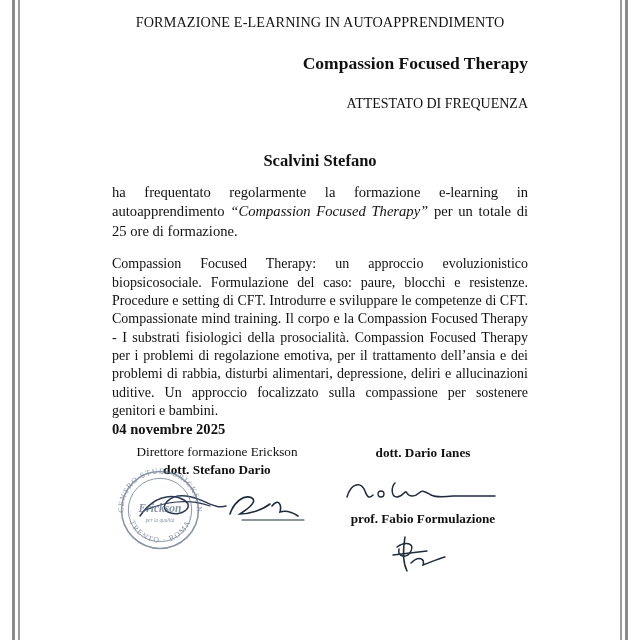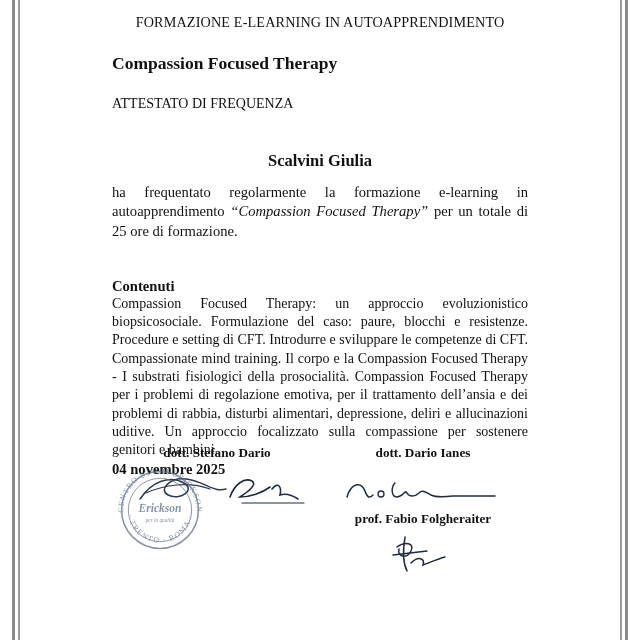--- a/index.html
+++ b/index.html
@@ -50,28 +50,28 @@
 
   .eyebrow {
     text-align: center;
     font-size: 14.2px;
     letter-spacing: 0.15px;
     margin-top: 14px;
     white-space: nowrap;
   }
 
   .course-title {
-    text-align: left;
+    text-align: right;
     font-weight: bold;
     font-size: 17.5px;
     margin-top: 22px;
   }
 
   .doc-kind {
-    text-align: left;
+    text-align: right;
     font-size: 14px;
     margin-top: 22px;
   }
 
   .recipient {
     text-align: center;
     font-weight: bold;
     font-size: 16.5px;
     margin-top: 39px;
   }
@@ -166,31 +166,31 @@
 </div>
 
 <div class="sheet">
 
   <div class="eyebrow">FORMAZIONE E-LEARNING IN AUTOAPPRENDIMENTO</div>
 
   <div class="course-title">Compassion Focused Therapy</div>
 
   <div class="doc-kind">ATTESTATO DI FREQUENZA</div>
 
-  <div class="recipient">Scalvini Giulia</div>
+  <div class="recipient">Scalvini Stefano</div>
 
   <p class="intro"><span>ha frequentato regolarmente la formazione e-learning in autoapprendimento </span><span class="course-inline">“Compassion Focused Therapy”</span><span> per un totale di 25 ore di formazione.</span></p>
 
-  <div class="contents-heading">Contenuti</div>
   <div class="contents-body">Compassion Focused Therapy: un approccio evoluzionistico biopsicosociale. Formulazione del caso: paure, blocchi e resistenze. Procedure e setting di CFT. Introdurre e sviluppare le competenze di CFT. Compassionate mind training. Il corpo e la Compassion Focused Therapy - I substrati fisiologici della prosocialità. Compassion Focused Therapy per i problemi di regolazione emotiva, per il trattamento dell’ansia e dei problemi di rabbia, disturbi alimentari, depressione, deliri e allucinazioni uditive. Un approccio focalizzato sulla compassione per sostenere genitori e bambini.</div>
   <div class="issue-date">04 novembre 2025</div>
 
   <div class="sign-row row-1">
 
     <div class="sign-block left">
+      <div class="sign-role">Direttore formazione Erickson</div>
       <div class="sign-name">dott. Stefano Dario</div>
       <div class="sign-graphic">
         <svg width="190" height="52" viewBox="0 0 190 52" fill="none" aria-hidden="true">
           <path d="M18 36 C30 18, 48 12, 62 20 C74 27, 58 38, 46 32 C36 27, 48 14, 64 16 C82 18, 92 30, 104 26" stroke="#2b3a52" stroke-width="1.5" fill="none" stroke-linecap="round"></path>
           <path d="M24 30 C42 22, 66 18, 88 26" stroke="#2b3a52" stroke-width="1.2" fill="none" stroke-linecap="round"></path>
           <path d="M108 34 C112 22, 122 14, 130 18 C136 22, 124 30, 118 34 C128 34, 140 30, 148 24" stroke="#1f2b3e" stroke-width="1.6" fill="none" stroke-linecap="round"></path>
           <path d="M150 26 C156 18, 160 24, 158 32 C164 30, 170 32, 176 36" stroke="#1f2b3e" stroke-width="1.6" fill="none" stroke-linecap="round"></path>
           <path d="M120 40 L182 40" stroke="#1f2b3e" stroke-width="1.1" fill="none" stroke-linecap="round"></path>
         </svg>
       </div>
@@ -222,21 +222,21 @@
           <circle cx="48" cy="31" r="3" stroke="#1f2b3e" stroke-width="1.3" fill="none"></circle>
           <path d="M62 20 C58 24, 58 34, 64 34 C70 34, 72 26, 74 30 C76 34, 82 34, 86 30 C90 26, 94 30, 98 32 C104 35, 112 34, 120 33 L162 33" stroke="#1f2b3e" stroke-width="1.5" fill="none" stroke-linecap="round"></path>
         </svg>
       </div>
     </div>
 
   </div>
 
   <div class="sign-row row-2">
     <div class="sign-block right">
-      <div class="sign-name">prof. Fabio Folgheraiter</div>
+      <div class="sign-name">prof. Fabio Formulazione</div>
       <div class="sign-graphic">
         <svg width="140" height="50" viewBox="0 0 140 50" fill="none" aria-hidden="true">
           <path d="M44 18 C52 12, 62 14, 58 22 C54 30, 44 28, 46 20" stroke="#1f2b3e" stroke-width="1.5" fill="none" stroke-linecap="round"></path>
           <path d="M52 8 C50 20, 50 34, 54 42" stroke="#1f2b3e" stroke-width="1.5" fill="none" stroke-linecap="round"></path>
           <path d="M40 26 L74 22" stroke="#1f2b3e" stroke-width="1.4" fill="none" stroke-linecap="round"></path>
           <path d="M58 34 C66 26, 72 30, 70 36 C76 34, 84 30, 92 28" stroke="#1f2b3e" stroke-width="1.5" fill="none" stroke-linecap="round"></path>
         </svg>
       </div>
     </div>
   </div>

